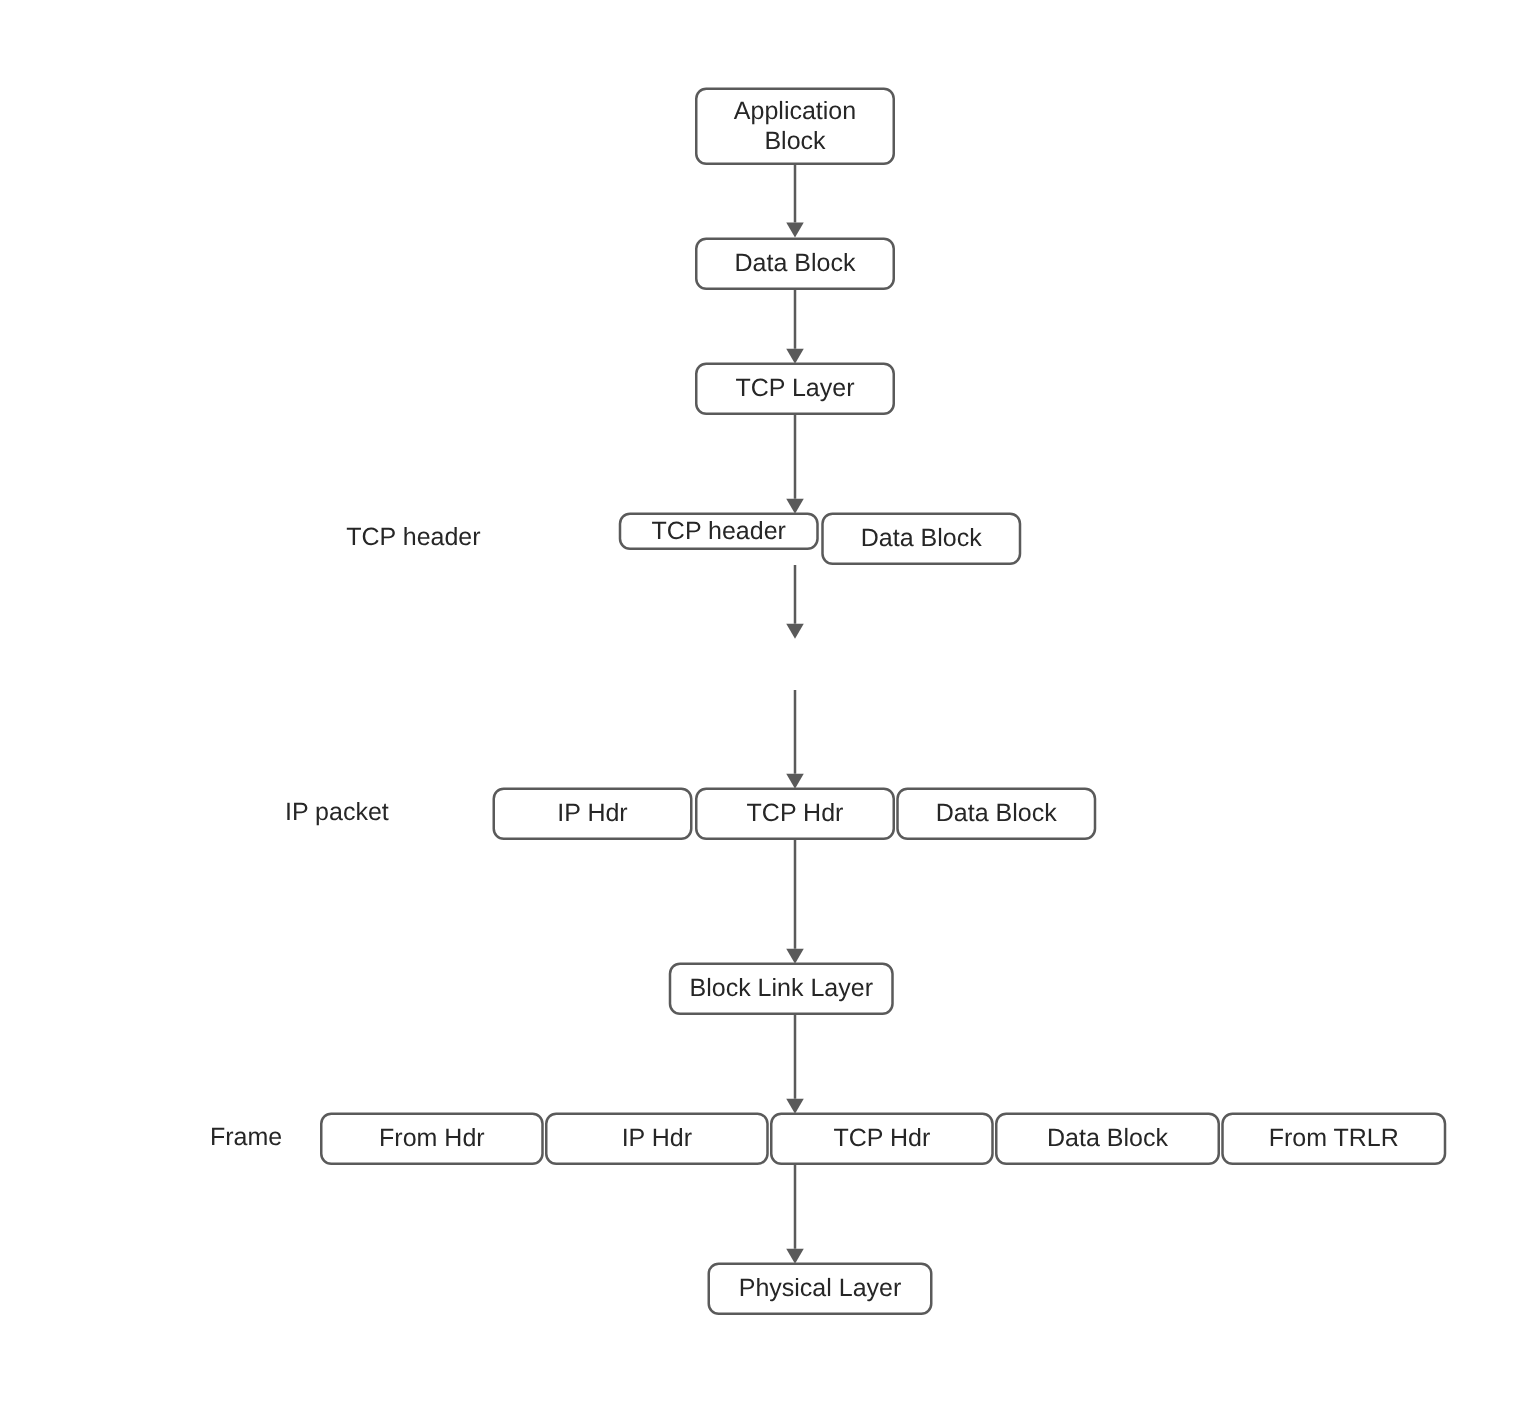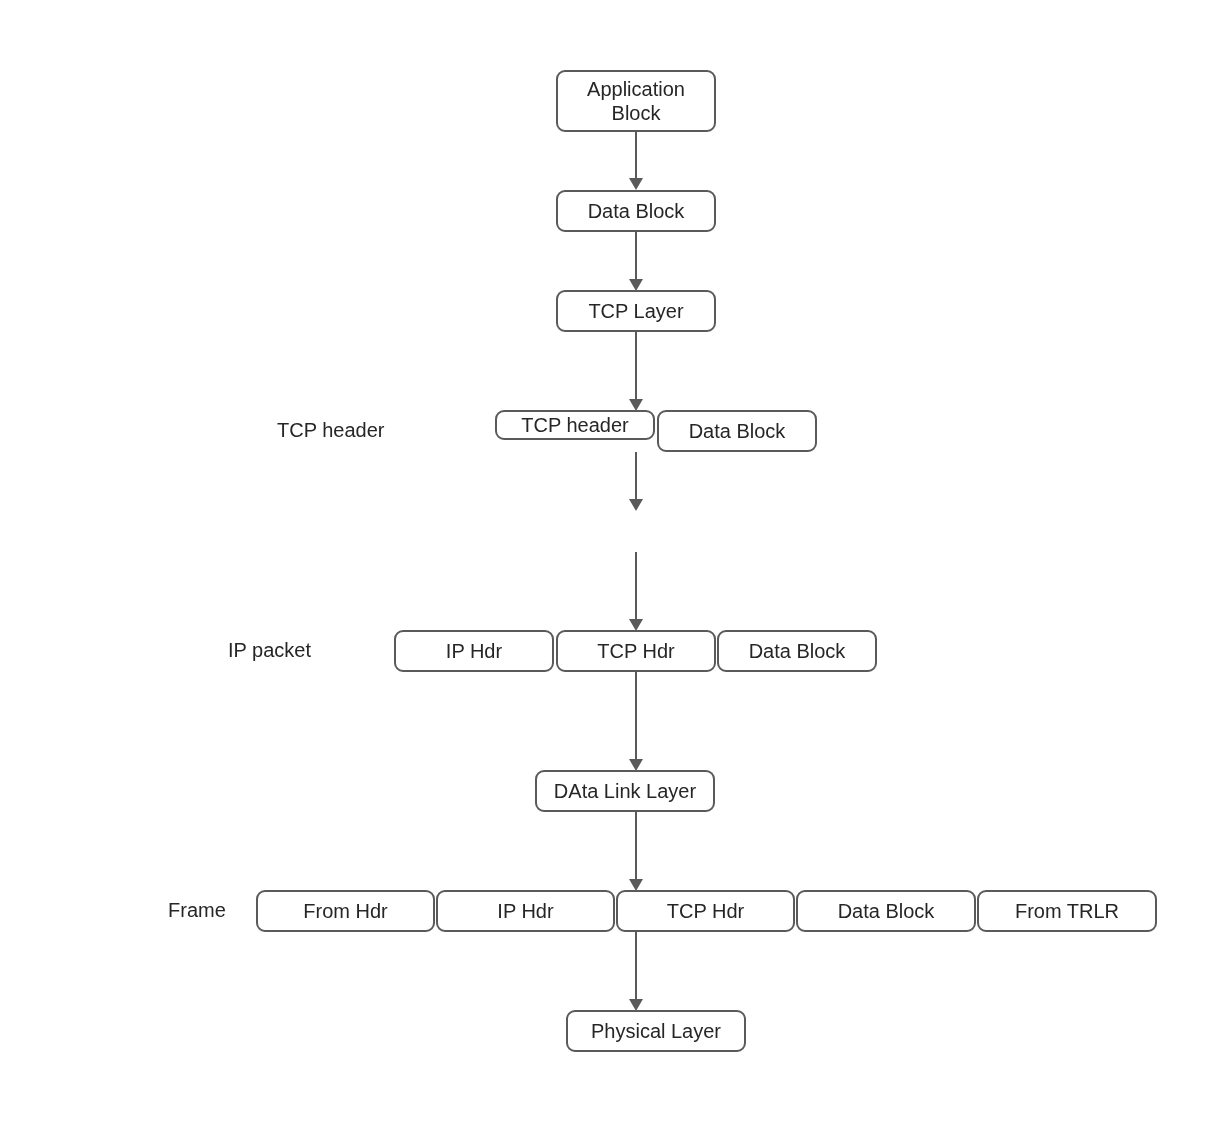--- a/index.html
+++ b/index.html
@@ -123,21 +123,21 @@
 
 
   <div class="row-label" style="left:228px; top:639px;">IP packet</div>
 
   <div class="node" style="left:394px; top:630px; width:160px; height:42px;">IP Hdr</div>
 
   <div class="node" style="left:556px; top:630px; width:160px; height:42px;">TCP Hdr</div>
 
   <div class="node" style="left:717px; top:630px; width:160px; height:42px;">Data Block</div>
 
-  <div class="node" style="left:535px; top:770px; width:180px; height:42px;">DAta Link Layer</div>
+  <div class="node" style="left:535px; top:770px; width:180px; height:42px;">Block Link Layer</div>
 
   <div class="row-label" style="left:168px; top:899px;text-align:center;">Frame</div>
 
   <div class="node" style="left:256px; top:890px; width:179px; height:42px;text-align:right;">From Hdr</div>
 
   <div class="node" style="left:436px; top:890px; width:179px; height:42px;">IP Hdr</div>
 
   <div class="node" style="left:616px; top:890px; width:179px; height:42px;">TCP Hdr</div>
 
   <div class="node" style="left:796px; top:890px; width:180px; height:42px;">Data Block</div>

